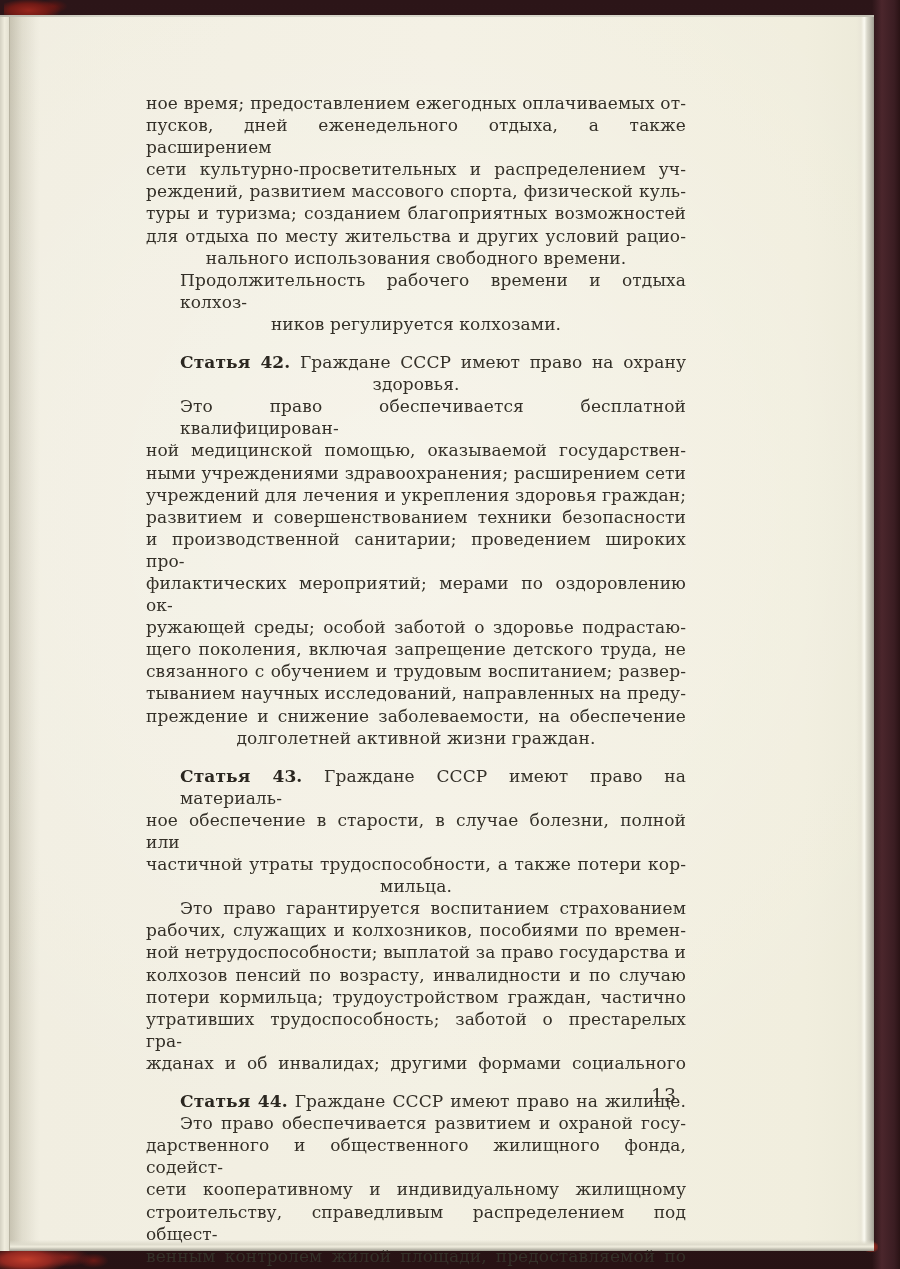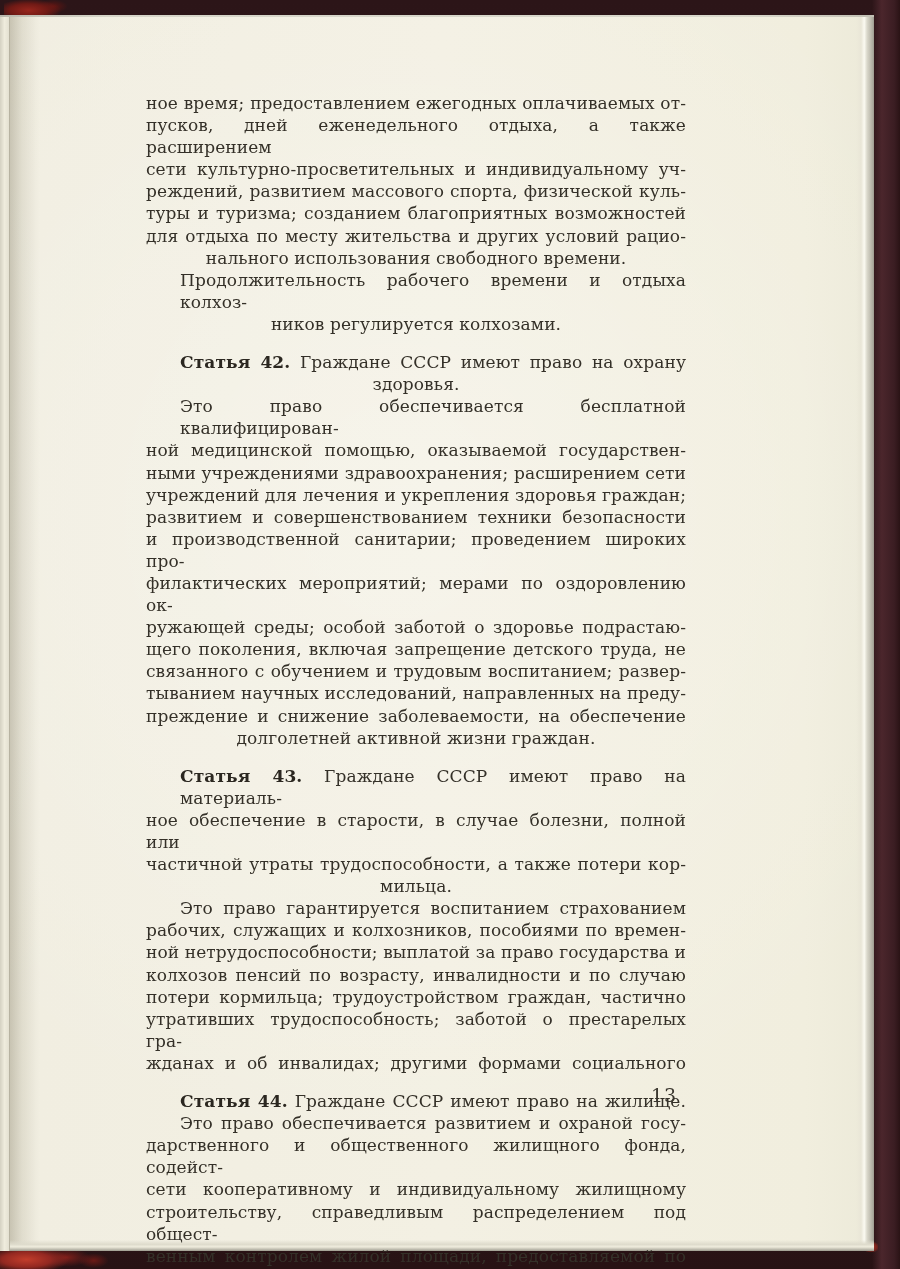--- a/index.html
+++ b/index.html
@@ -102,21 +102,21 @@
   <div class="page">
     <div class="gutter-shadow"></div>
     <div class="page-stack-right"></div>
     <div class="page-stack-bottom"></div>
   </div>
 
   <div id="text-block">
       <div class="block">
         <div class="line just">ное время; предоставлением ежегодных оплачиваемых от-</div>
         <div class="line just">пусков, дней еженедельного отдыха, а также расширением</div>
-        <div class="line just">сети культурно-просветительных и индивидуальному уч-</div>
+        <div class="line just">сети культурно-просветительных и распределением уч-</div>
         <div class="line just">реждений, развитием массового спорта, физической куль-</div>
         <div class="line just">туры и туризма; созданием благоприятных возможностей</div>
         <div class="line just">для отдыха по месту жительства и других условий рацио-</div>
         <div class="line">нального использования свободного времени.</div>
       </div>
       <div class="block">
         <div class="line just indent">Продолжительность рабочего времени и отдыха колхоз-</div>
         <div class="line">ников регулируется колхозами.</div>
       </div>
       <div class="block gap">

